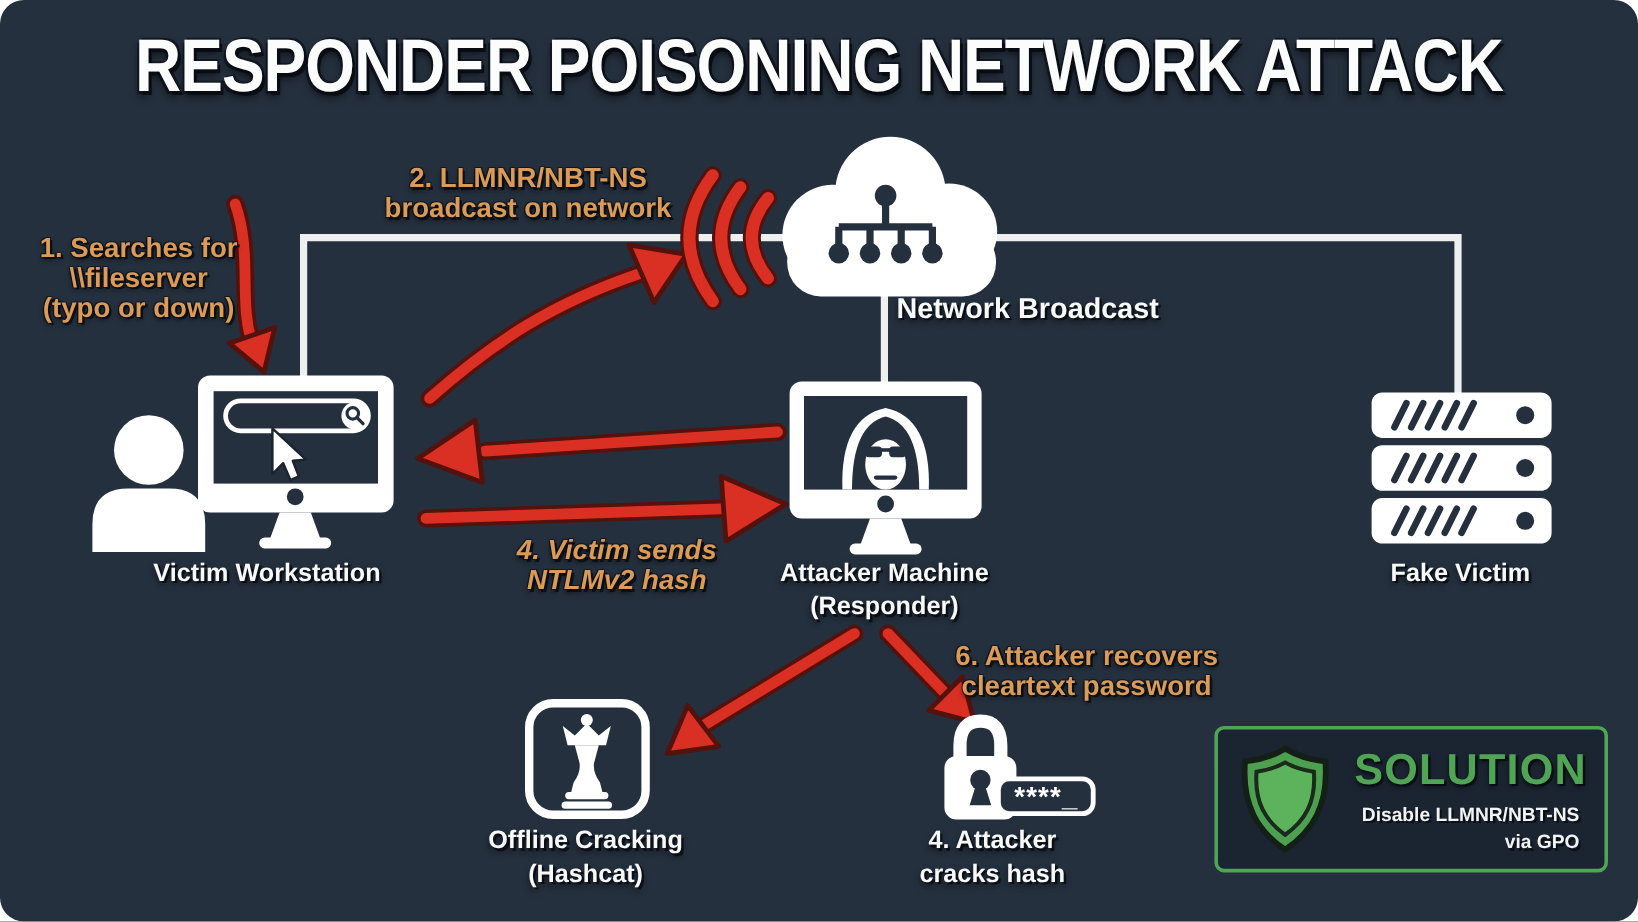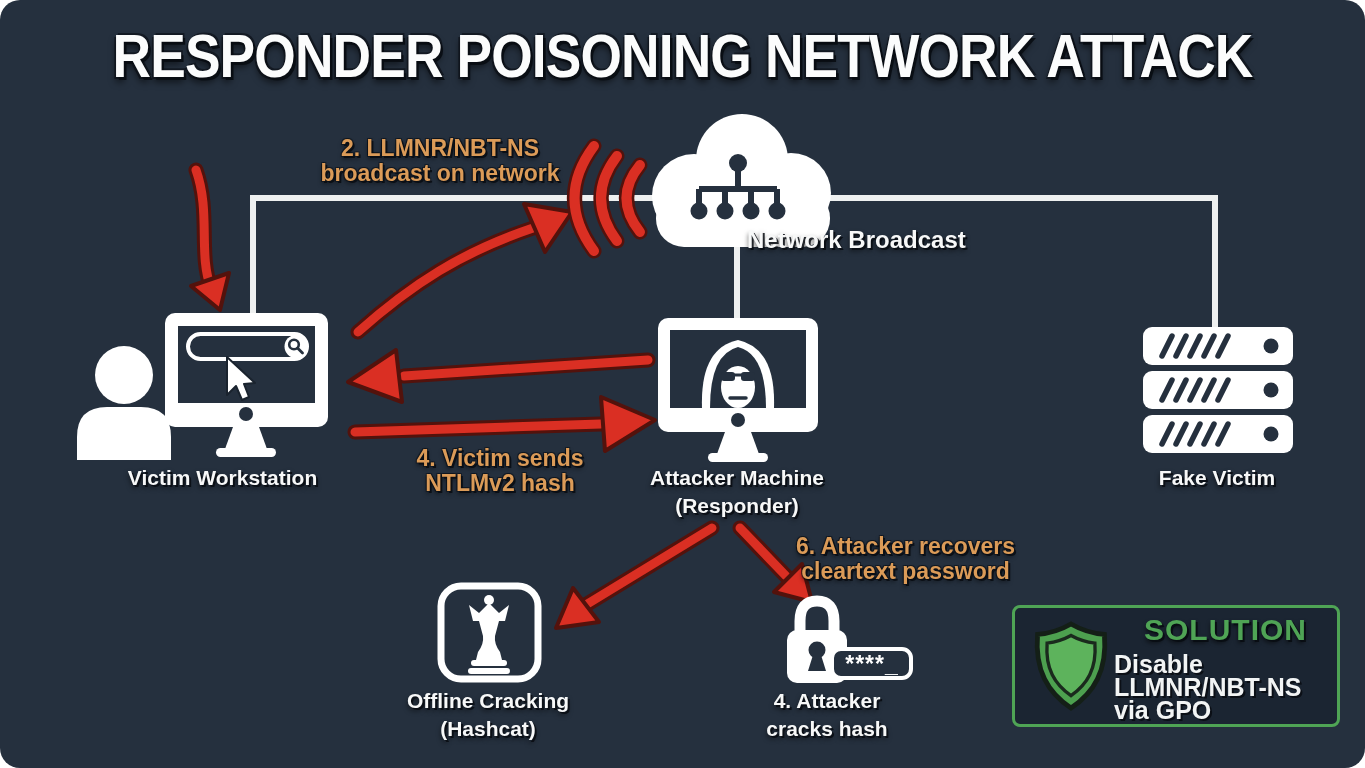--- a/index.html
+++ b/index.html
@@ -47,27 +47,27 @@
   .solution-box{
     position:absolute;z-index:2;
     left:1012px;top:605px;width:322px;height:116px;
     border:3px solid var(--green,#4fa455);border-radius:8px;
     background:rgba(14,21,32,.38);
     display:flex;align-items:center;
   }
   .shield-svg{margin-left:13px;flex:0 0 auto;}
   .sol-col{flex:1;display:flex;flex-direction:column;align-items:center;margin-top:2px;}
   .sol-title{
-    font-weight:bold;font-size:30px;color:var(--green,#57b15b);
+    font-weight:bold;font-size:36px;color:var(--green,#57b15b);
     letter-spacing:1px;
     text-shadow:2px 2px 0 rgba(8,12,18,.9),0 3px 4px rgba(0,0,0,.6);
   }
   .sol-text{
-    font-weight:bold;font-size:25px;line-height:23px;color:#f2f4f4;
-    text-align:left;white-space:pre-line;margin-top:6px;
+    font-weight:bold;font-size:16px;line-height:23px;color:#f2f4f4;
+    text-align:right;white-space:pre-line;margin-top:6px;
     text-shadow:2px 2px 0 rgba(8,12,18,.85);
   }
   .pw{
     position:absolute;z-index:3;left:836px;top:653px;width:72px;
     color:#ffffff;font-weight:bold;font-size:23px;line-height:23px;
     text-align:center;letter-spacing:1px;
   }
 </style>
 </head>
 <body>
@@ -203,29 +203,32 @@
       <polygon class="dark" points="813,655 821,655 826,671 808,671"></polygon>
     </g>
 
     <g>
       <rect x="832" y="649" width="79" height="29" rx="9" fill="var(--bg,#25303e)" stroke="#ffffff" stroke-width="4"></rect>
     </g>
   </svg>
 
   <div class="lbl title">RESPONDER POISONING NETWORK ATTACK</div>
 
+  <div class="lbl orange" style="left:18px;top:194px;width:195px;">1. Searches for
+\\fileserver
+(typo or down)</div>
   <div class="lbl orange" style="left:305px;top:136px;width:270px;">2. LLMNR/NBT-NS
 broadcast on network</div>
-  <div class="lbl orange" style="left:390px;top:446px;width:220px;">4. Victim sends
+  <div class="lbl orange" style="left:404px;top:446px;width:220px;font-style:italic;">4. Victim sends
 NTLMv2 hash</div>
   <div class="lbl orange" style="left:788px;top:534px;width:235px;">6. Attacker recovers
 cleartext password</div>
 
   <div class="lbl wlabel" style="left:95px;top:464px;width:255px;">Victim Workstation</div>
-  <div class="lbl wlabel" style="left:747px;top:226px;width:230px;text-align:left;white-space:nowrap;font-size:24px;">Network Broadcast</div>
+  <div class="lbl wlabel" style="left:747px;top:244px;width:230px;text-align:left;white-space:nowrap;font-size:24px;">Network Broadcast</div>
   <div class="lbl wlabel" style="left:617px;top:464px;width:240px;">Attacker Machine
 (Responder)</div>
   <div class="lbl wlabel" style="left:1127px;top:464px;width:180px;">Fake Victim</div>
   <div class="lbl wlabel" style="left:382px;top:687px;width:212px;">Offline Cracking
 (Hashcat)</div>
   <div class="lbl wlabel" style="left:737px;top:687px;width:180px;">4. Attacker
 cracks hash</div>
 
   <div class="pw">****_</div>
 

